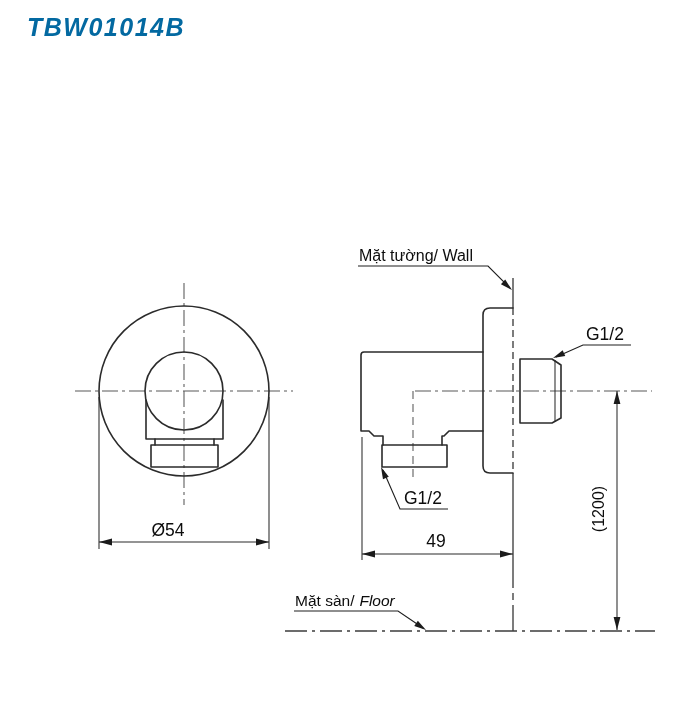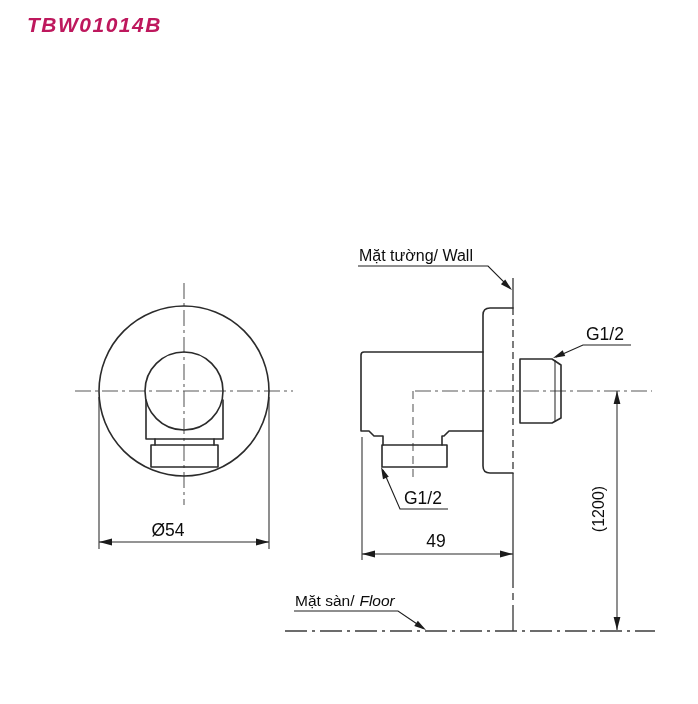--- a/index.html
+++ b/index.html
@@ -1,19 +1,19 @@
 <!DOCTYPE html>
 <html><head>
 <meta charset="utf-8">
 <style>
   html,body{margin:0;padding:0;background:#ffffff;}
   #stage{position:relative;width:698px;height:704px;background:#ffffff;overflow:hidden;
          font-family:"Liberation Sans",sans-serif;}
-  #product-code{position:absolute;left:27px;top:13px;font-size:21px;font-weight:bold;
-         font-style:italic;letter-spacing:1.5px;color:#be185d;}
+  #product-code{position:absolute;left:27px;top:13px;font-size:25px;font-weight:bold;
+         font-style:italic;letter-spacing:1.5px;color:#0369a1;}
   svg{position:absolute;left:0;top:0;}
   .ol{fill:none;stroke:#2b2b2b;stroke-width:1.6;stroke-linejoin:round;stroke-linecap:round;}
   .th{fill:none;stroke:#2b2b2b;stroke-width:1.05;}
   .cl{fill:none;stroke:#585858;stroke-width:1.05;}
   .wl{fill:none;stroke:#3d3d3d;stroke-width:1.35;}
   .ld{fill:none;stroke:#1e1e1e;stroke-width:1.1;}
   .ar{fill:#1b1b1b;stroke:none;}
   text{fill:#0c0c0c;font-family:"Liberation Sans",sans-serif;}
   .dim{font-size:17.5px;}
   .lbl{font-size:16px;}

